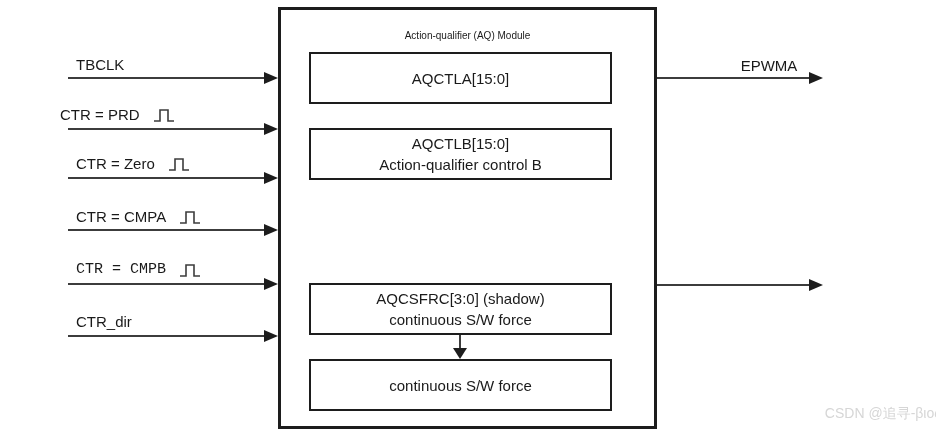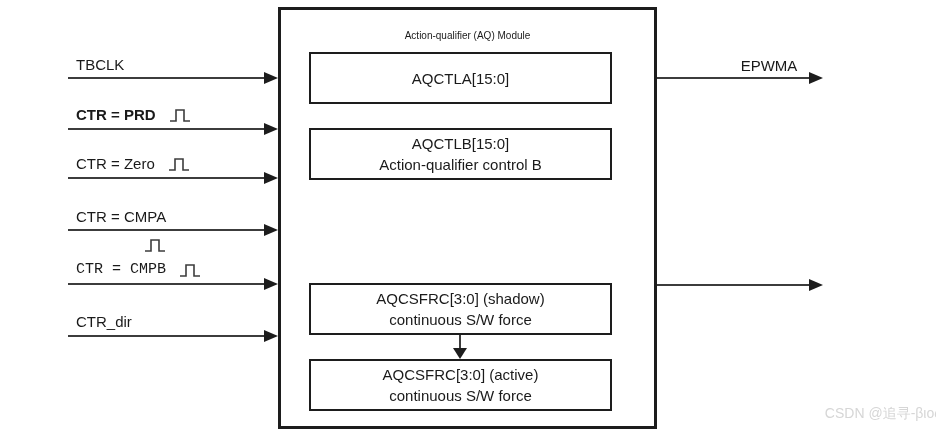--- a/index.html
+++ b/index.html
@@ -70,39 +70,39 @@
 <body>
 
 <div class="canvas">
 
   <div class="sig-label" style="left:76px;top:57px;">
     <span>TBCLK</span>
   </div>
   <div class="h-line" style="left:68px;top:77px;width:197px;"></div>
   <div class="arrow-right" style="left:264px;top:72px;"></div>
 
-  <div class="sig-label" style="left:76px;top:107px;font-weight:bold;">
+  <div class="sig-label" style="left:60px;top:107px;">
     <span>CTR = PRD</span>
     <svg class="pulse" width="22" height="15" viewBox="0 0 22 15">
         <path d="M1 13 H7 V2 H15 V13 H21" fill="none" stroke="#3c3c3c" stroke-width="1.6"></path>
       </svg>
   </div>
   <div class="h-line" style="left:68px;top:128px;width:197px;"></div>
   <div class="arrow-right" style="left:264px;top:123px;"></div>
 
   <div class="sig-label" style="left:76px;top:156px;">
     <span>CTR = Zero</span>
     <svg class="pulse" width="22" height="15" viewBox="0 0 22 15">
         <path d="M1 13 H7 V2 H15 V13 H21" fill="none" stroke="#3c3c3c" stroke-width="1.6"></path>
       </svg>
   </div>
   <div class="h-line" style="left:68px;top:177px;width:197px;"></div>
   <div class="arrow-right" style="left:264px;top:172px;"></div>
 
-  <div class="sig-label" style="left:76px;top:209px;flex-direction:column;">
+  <div class="sig-label" style="left:76px;top:209px;">
     <span>CTR = CMPA</span>
     <svg class="pulse" width="22" height="15" viewBox="0 0 22 15">
         <path d="M1 13 H7 V2 H15 V13 H21" fill="none" stroke="#3c3c3c" stroke-width="1.6"></path>
       </svg>
   </div>
   <div class="h-line" style="left:68px;top:229px;width:197px;"></div>
   <div class="arrow-right" style="left:264px;top:224px;"></div>
 
   <div class="sig-label" style="left:76px;top:262px;font-family:Liberation Mono, monospace;">
     <span>CTR = CMPB</span>
@@ -127,21 +127,20 @@
   </div>
   <div class="reg-box" style="top:128px;">
     <div>AQCTLB[15:0]</div>
     <div>Action-qualifier control B</div>
   </div>
   <div class="reg-box" style="top:283px;">
     <div>AQCSFRC[3:0] (shadow)</div>
     <div>continuous S/W force</div>
   </div>
   <div class="reg-box" style="top:359px;">
-    <div>AQCSFRC[3:0] (active)</div>
     <div>continuous S/W force</div>
   </div>
 
   <div class="v-line" style="left:459px;top:335px;height:15px;"></div>
   <div class="arrow-down" style="left:453px;top:348px;"></div>
 
   <div class="out-label" style="left:709px;top:57px;">EPWMA</div>
   <div class="h-line" style="left:657px;top:77px;width:152px;"></div>
   <div class="arrow-right" style="left:809px;top:72px;"></div>
 

